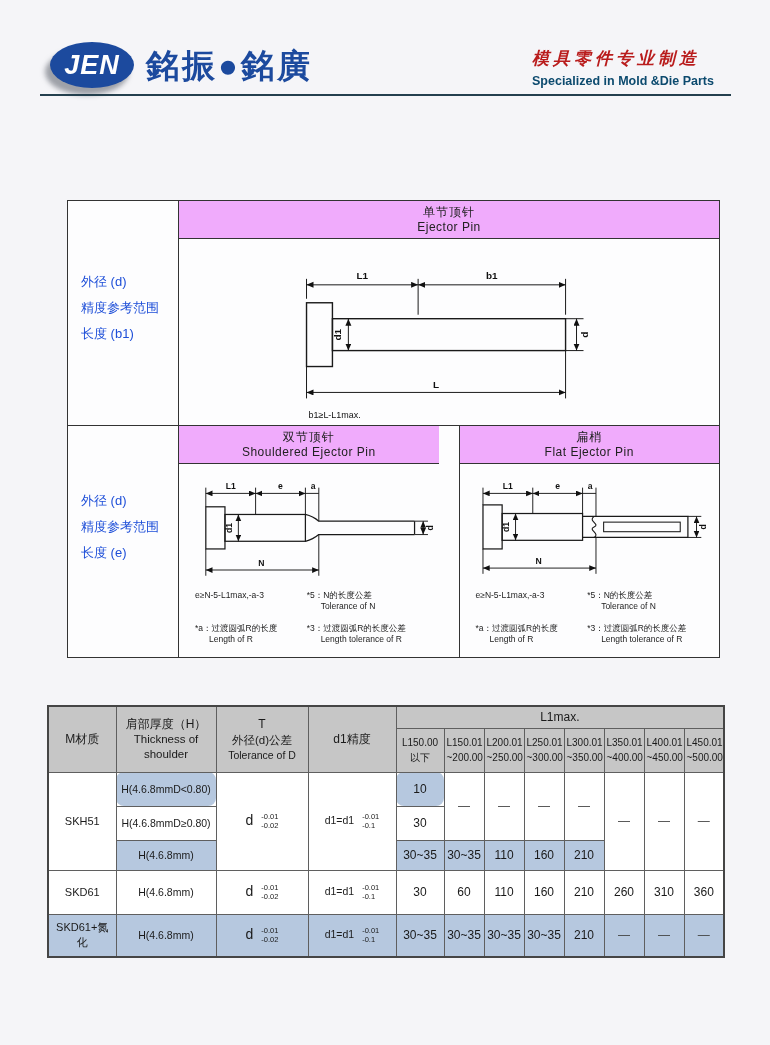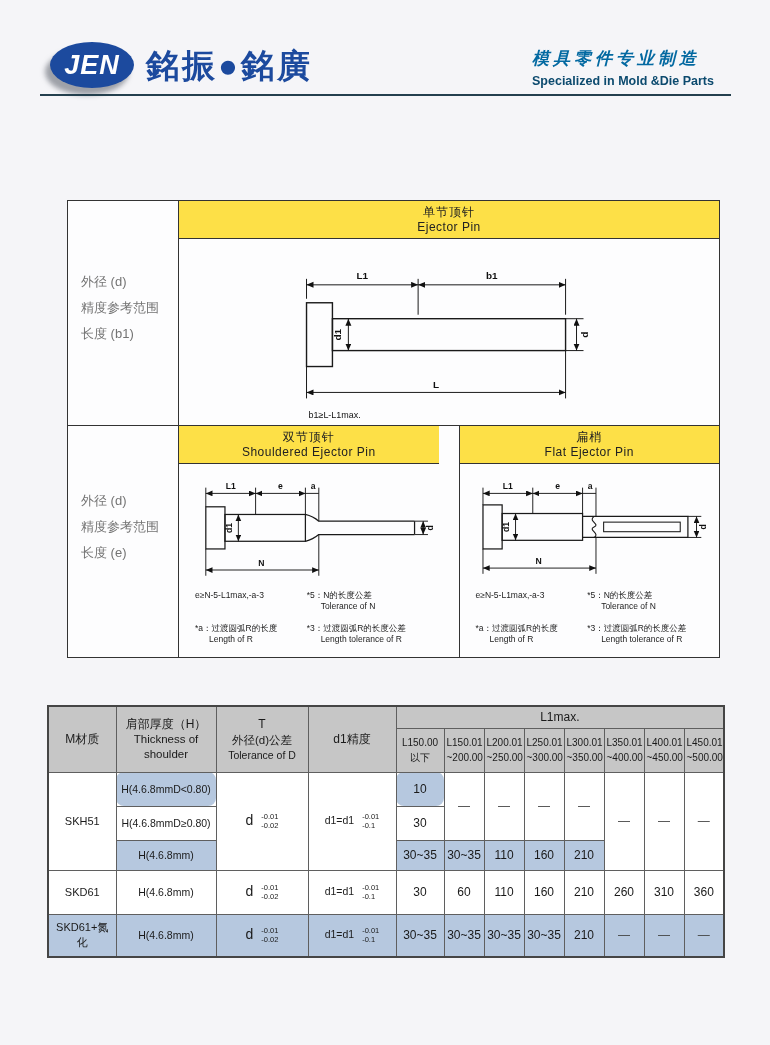--- a/index.html
+++ b/index.html
@@ -19,21 +19,21 @@
     display:flex; align-items:center; justify-content:center;
     color:#fff; font-weight:bold; font-style:italic; font-size:27px; letter-spacing:1px;
     box-shadow:-5px 7px 5px rgba(110,115,125,.65);
   }
   .brand-cn{
     position:absolute; left:146px; top:44px;
     color:#1c4a9e; font-weight:bold; font-size:33px; letter-spacing:3px;
   }
   .tagline-cn{
     position:absolute; left:532px; top:47px; width:200px;
-    color:#0369a1; font-weight:bold; font-style:italic; font-size:17px;
+    color:#b91c1c; font-weight:bold; font-style:italic; font-size:17px;
     letter-spacing:4px; font-family:"Liberation Serif", serif;
   }
   .tagline-en{
     position:absolute; left:532px; top:74px; width:210px;
     color:#0c4a6e; font-weight:bold; font-size:12.5px;
   }
   .header-rule{
     position:absolute; left:40px; top:94px; width:691px; height:2px;
     background:#24404e;
   }
@@ -59,29 +59,29 @@
   
   .diagram-table{
     position:absolute; left:67px; top:200px; width:653px; height:458px;
     border:1.2px solid #333; background:#fdfdfe;
   }
   .drow{ display:flex; width:100%; }
   .drow1{ height:225px; border-bottom:1px solid #333; }
   .drow2{ height:232px; }
   .side-cell{
     width:111px; border-right:1px solid #333; flex:none;
-    font-size:13px; line-height:2.0; padding:68px 0 0 13px; color:#737373;
+    font-size:13px; line-height:2.0; padding:68px 0 0 13px; color:#1d4ed8;
   }
   .drow2 .side-cell{ padding-top:62px; }
   .dmain{ flex:1; display:flex; flex-direction:column; min-width:0; }
   .dcols{ flex:1; display:flex; min-width:0;gap:20px; }
   .dcol{ flex:1; display:flex; flex-direction:column; min-width:0; }
   .dcol + .dcol{ border-left:1px solid #333; }
   .gray-bar{
-    height:38px; background:#fde047; border-bottom:1px solid #333;
+    height:38px; background:#f0abfc; border-bottom:1px solid #333;
     display:flex; flex-direction:column; align-items:center; justify-content:center;
     line-height:1.25; flex:none;
   }
   .gray-bar .cn{ font-size:12px; letter-spacing:1px; }
   .gray-bar .en{ font-size:12px; letter-spacing:.5px; }
   .draw-zone{ flex:1; position:relative; }
   .notes-zone{
     height:72px; flex:none; padding:4px 6px 2px 16px;
     display:grid; grid-template-columns:47% 53%; grid-template-rows:1fr 1fr;
     font-size:8.5px; line-height:1.3; color:#222;

